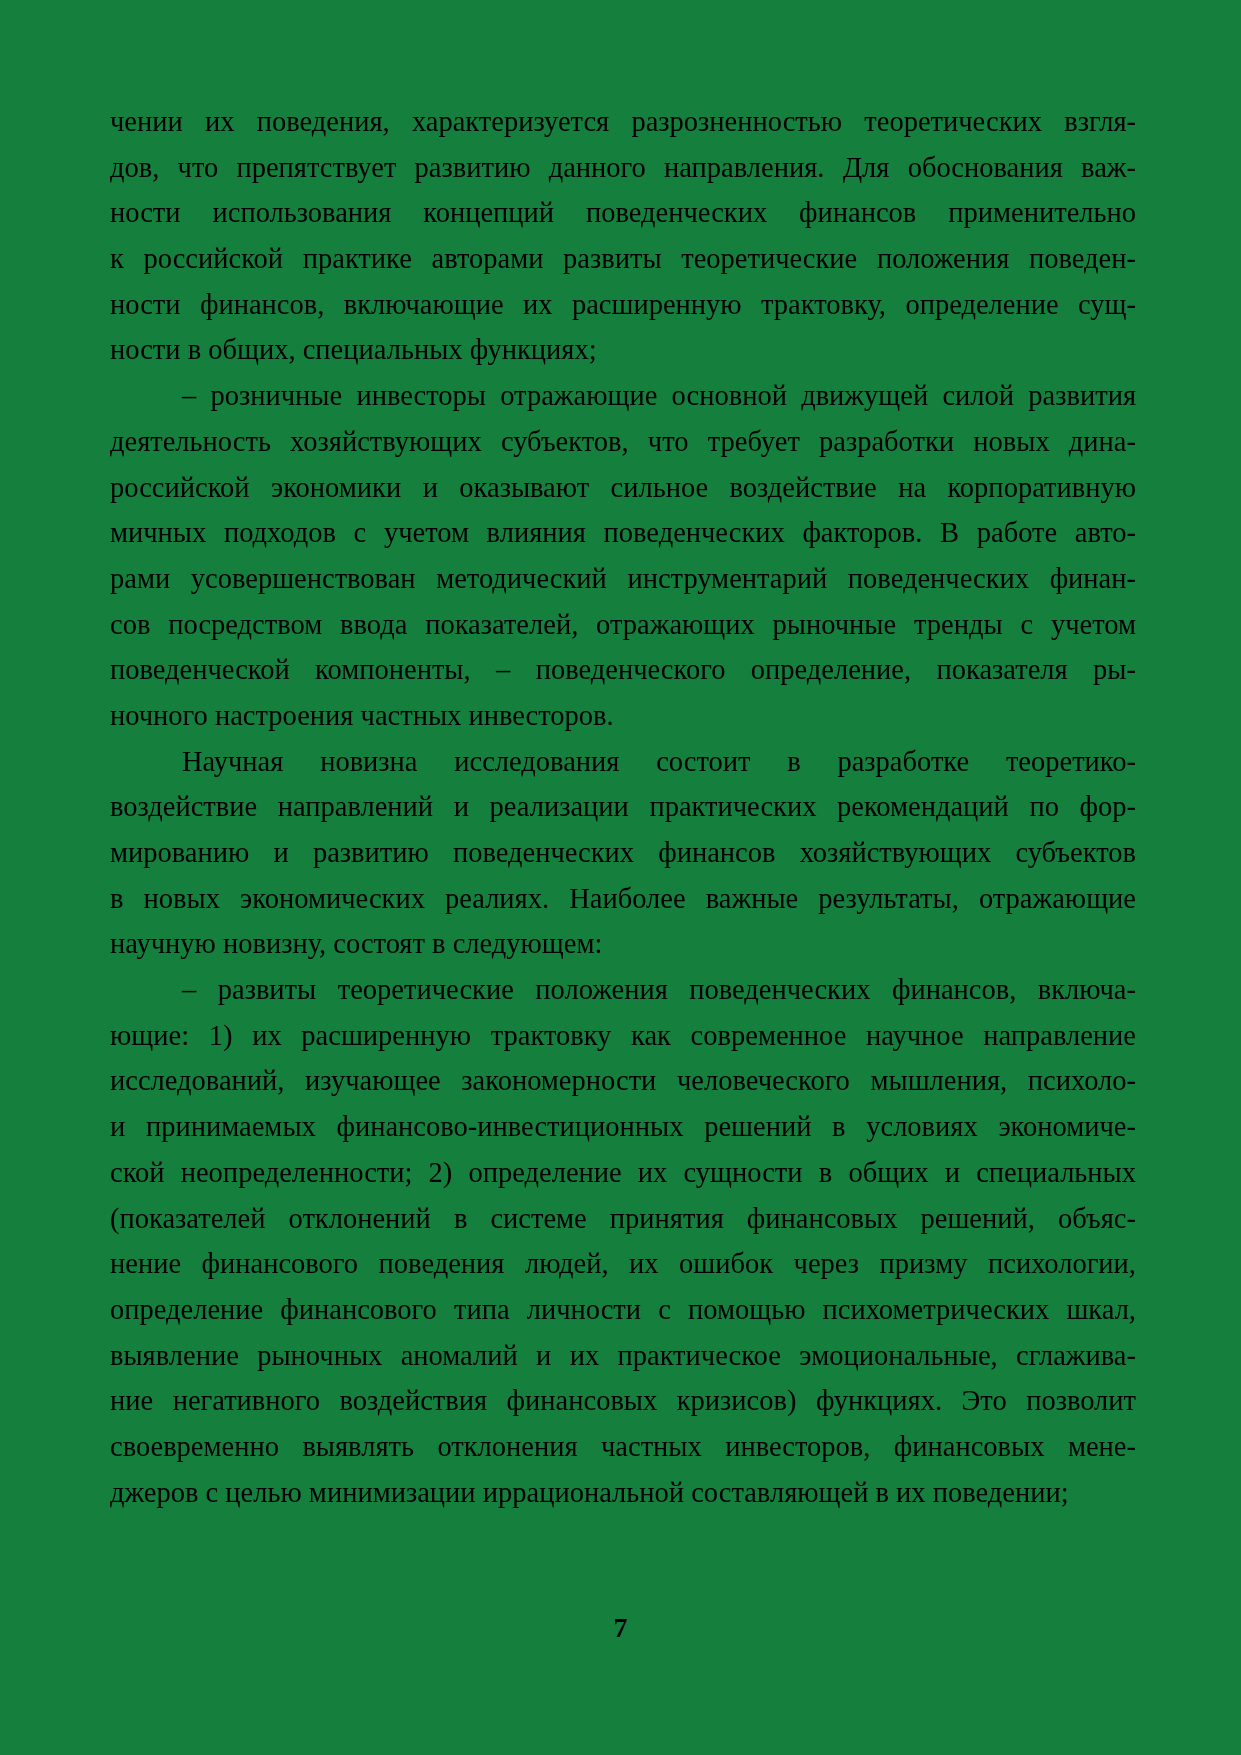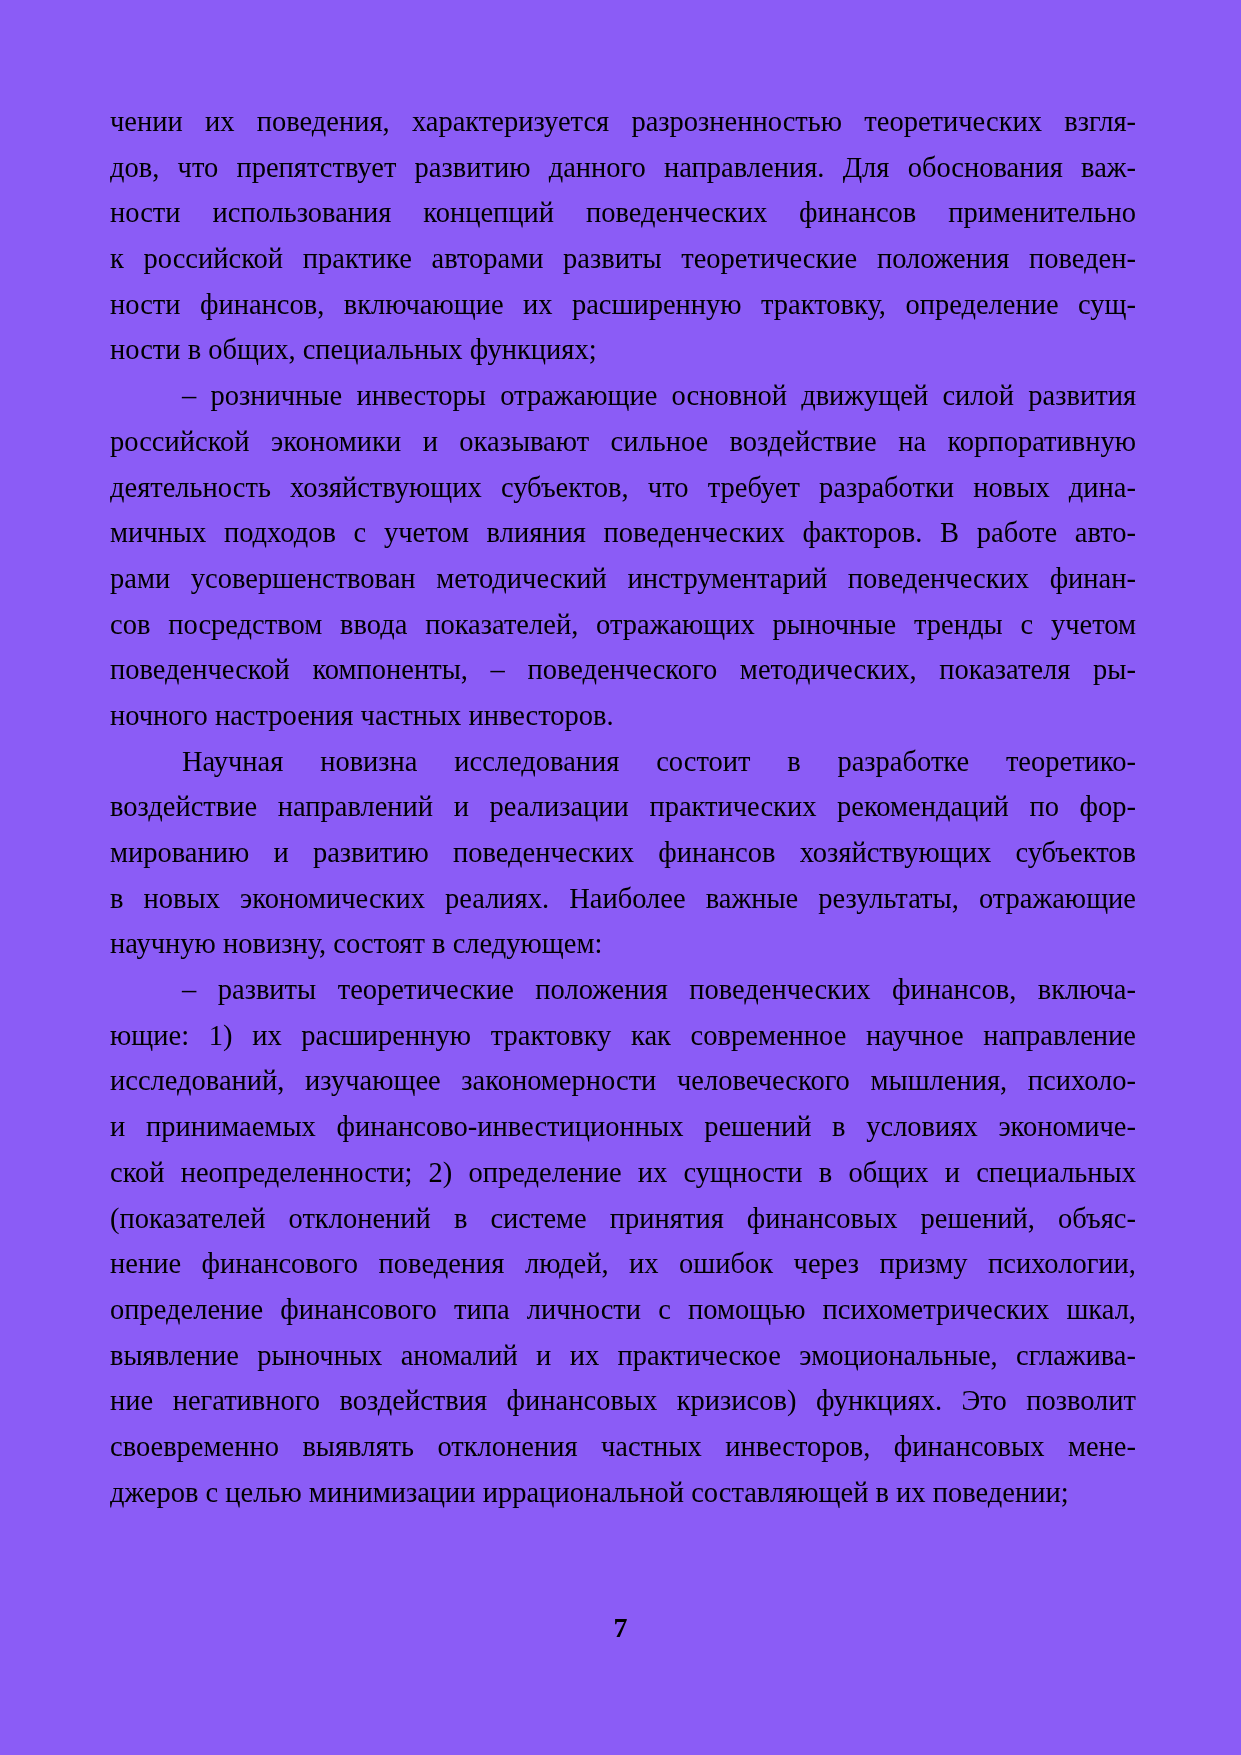--- a/index.html
+++ b/index.html
@@ -4,21 +4,21 @@
 <style>
   html, body {
     margin: 0;
     padding: 0;
     background: #ffffff;
   }
   .page {
     position: relative;
     width: 1241px;
     height: 1755px;
-    background: #8b5cf6;
+    background: #15803d;
     color: #000000;
     font-family: "Liberation Serif", "DejaVu Serif", serif;
     overflow: hidden;
   }
   .text-block {
     position: absolute;
     left: 110px;
     top: 99px;
     width: 1026px;
     font-size: 28.5px;
@@ -52,26 +52,26 @@
 
 <div class="page">
   <div class="text-block">
     <div class="ln">чении их поведения, характеризуется разрозненностью теоретических взгля-</div>
     <div class="ln">дов, что препятствует развитию данного направления. Для обоснования важ-</div>
     <div class="ln">ности использования концепций поведенческих финансов применительно</div>
     <div class="ln">к российской практике авторами развиты теоретические положения поведен-</div>
     <div class="ln">ности финансов, включающие их расширенную трактовку, определение сущ-</div>
     <div class="ln end">ности в общих, специальных функциях;</div>
     <div class="ln ind">– розничные инвесторы отражающие основной движущей силой развития</div>
+    <div class="ln">деятельность хозяйствующих субъектов, что требует разработки новых дина-</div>
     <div class="ln">российской экономики и оказывают сильное воздействие на корпоративную</div>
-    <div class="ln">деятельность хозяйствующих субъектов, что требует разработки новых дина-</div>
     <div class="ln">мичных подходов с учетом влияния поведенческих факторов. В работе авто-</div>
     <div class="ln">рами усовершенствован методический инструментарий поведенческих финан-</div>
     <div class="ln">сов посредством ввода показателей, отражающих рыночные тренды с учетом</div>
-    <div class="ln">поведенческой компоненты, – поведенческого методических, показателя ры-</div>
+    <div class="ln">поведенческой компоненты, – поведенческого определение, показателя ры-</div>
     <div class="ln end">ночного настроения частных инвесторов.</div>
     <div class="ln ind">Научная новизна исследования состоит в разработке теоретико-</div>
     <div class="ln">воздействие направлений и реализации практических рекомендаций по фор-</div>
     <div class="ln">мированию и развитию поведенческих финансов хозяйствующих субъектов</div>
     <div class="ln">в новых экономических реалиях. Наиболее важные результаты, отражающие</div>
     <div class="ln end">научную новизну, состоят в следующем:</div>
     <div class="ln ind">– развиты теоретические положения поведенческих финансов, включа-</div>
     <div class="ln">ющие: 1) их расширенную трактовку как современное научное направление</div>
     <div class="ln">исследований, изучающее закономерности человеческого мышления, психоло-</div>
     <div class="ln">и принимаемых финансово-инвестиционных решений в условиях экономиче-</div>

